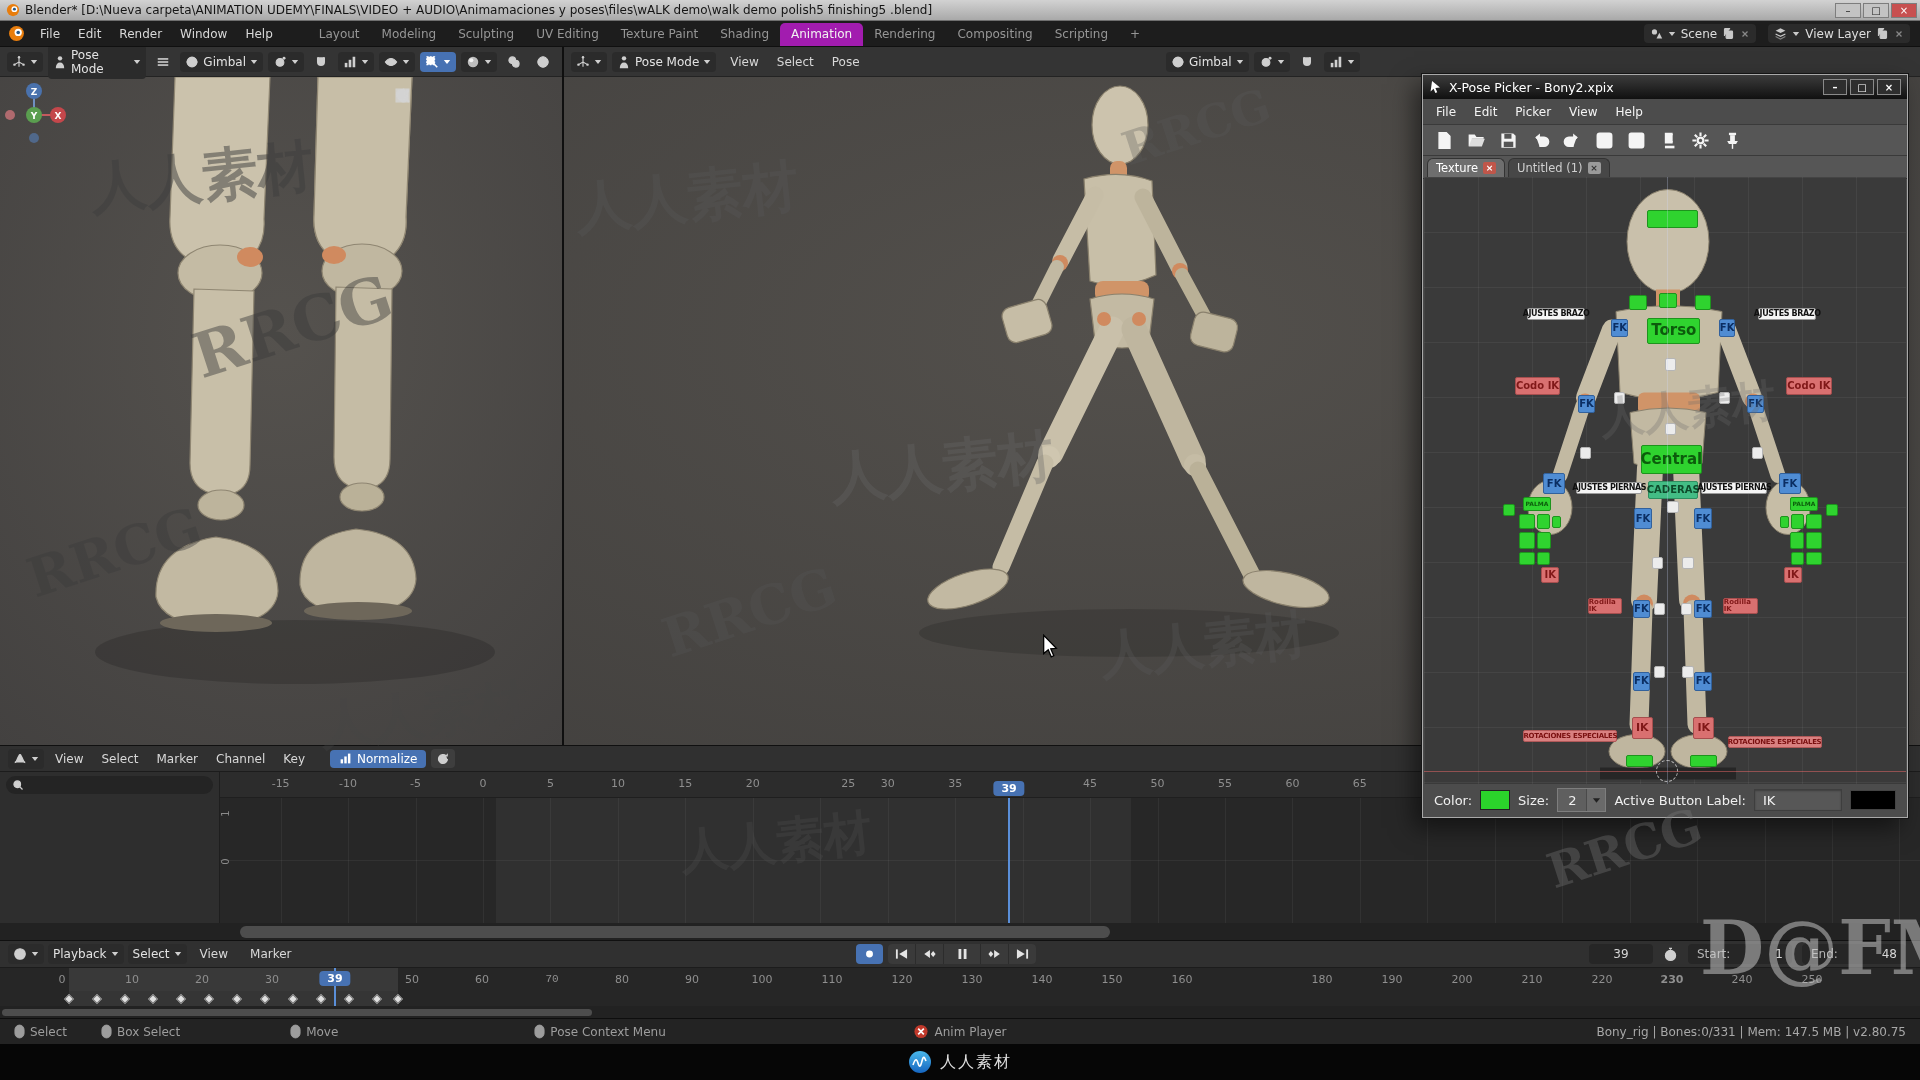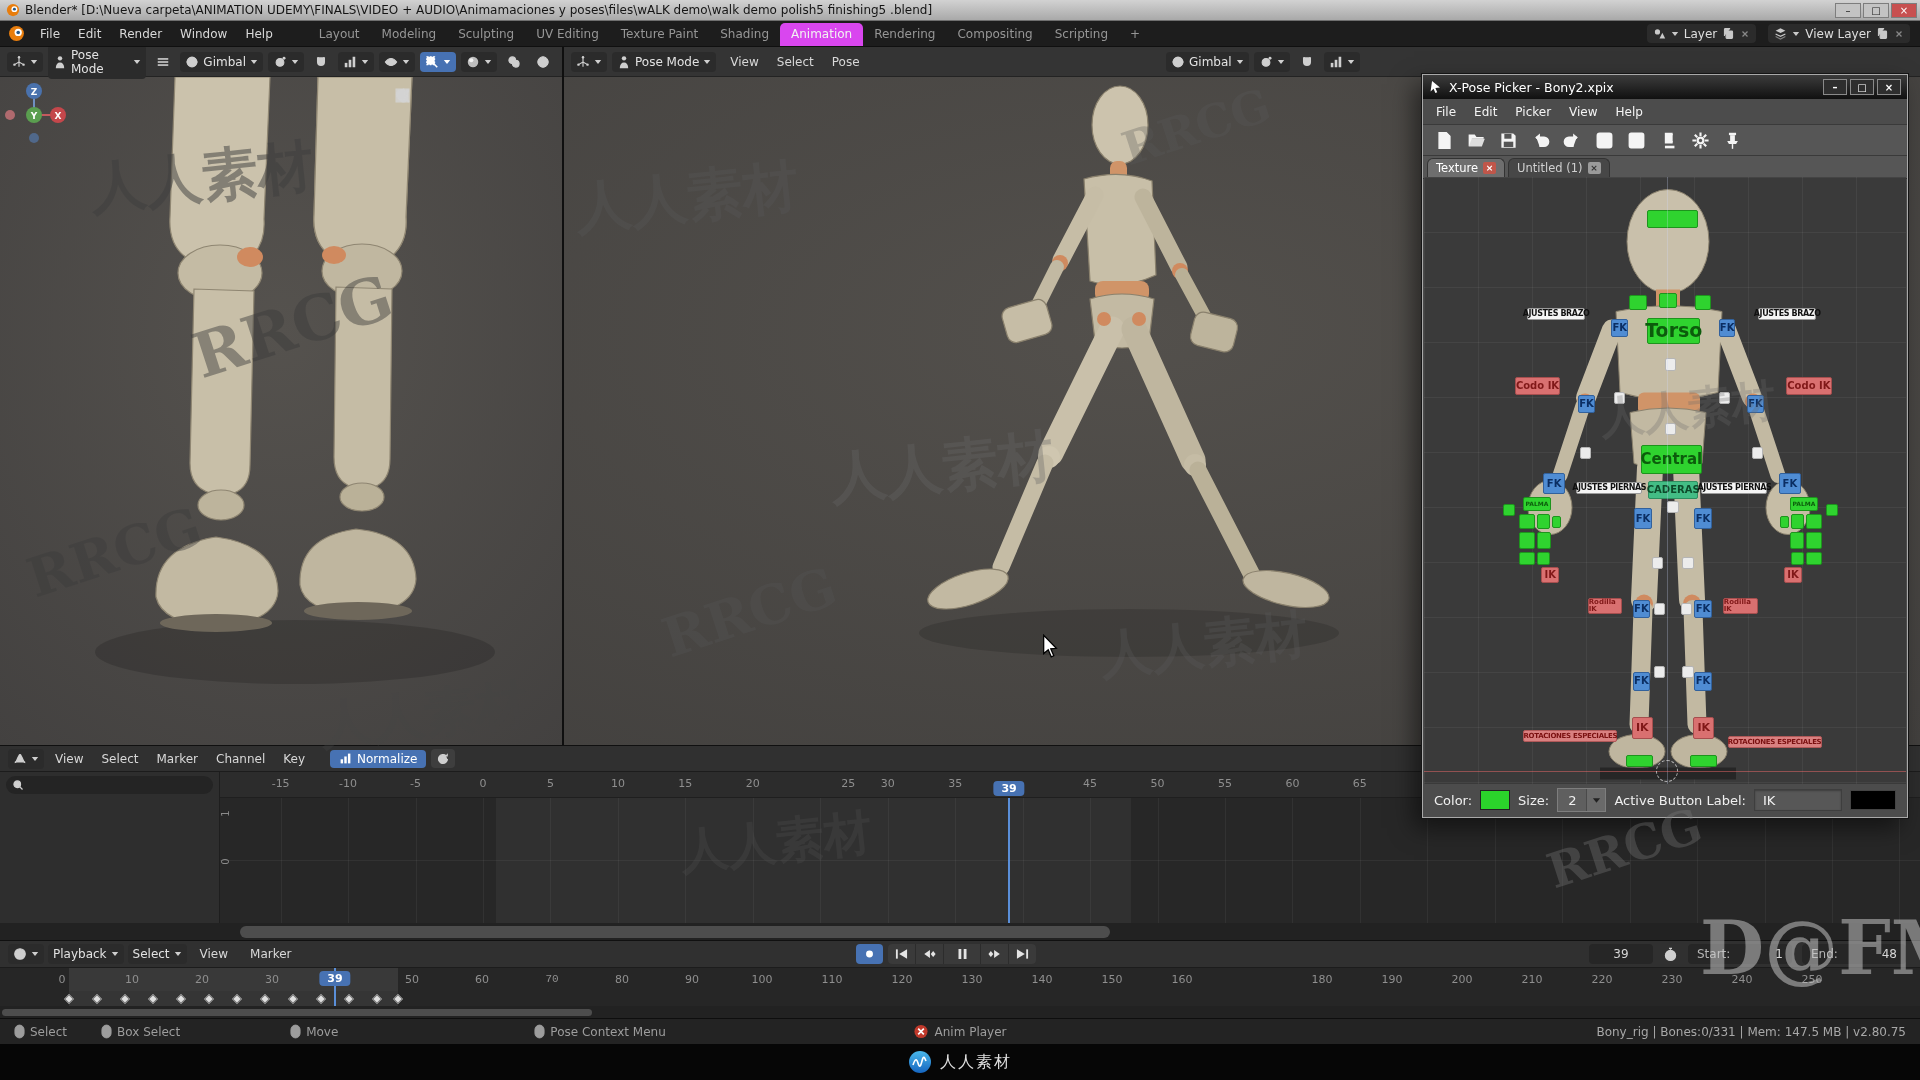--- a/index.html
+++ b/index.html
@@ -18,21 +18,21 @@
   .wctrl{width:26px;height:15px;display:flex;align-items:center;justify-content:center;
     background:#c3c3c3;border:1px solid #7d7d7d;font-size:10px;color:#222;box-sizing:border-box;}
   .wctrl.close{background:#c75050;color:#fff;}
   
   .topbar{position:absolute;left:0;top:21px;width:1920px;height:26px;background:#1d1d1d;
     display:flex;align-items:center;border-bottom:1px solid #101010;box-sizing:border-box;}
   .topbar .blogo{width:17px;height:17px;margin:0 6px 0 8px;}
   .menu-item{padding:3px 9px;color:#d8d8d8;border-radius:3px;cursor:default;}
   .ws-tabs{display:flex;align-items:flex-end;margin-left:26px;height:100%;}
   .ws-tab{padding:4px 11px 5px;color:#969696;font-size:12px;border-radius:5px 5px 0 0;}
-  .ws-tab.active{background:#d946ef;color:#f2f2f2;}
+  .ws-tab.active{background:#a21caf;color:#f2f2f2;}
   .tb-right{margin-left:auto;display:flex;gap:12px;padding-right:10px;}
   .sel-pill{display:flex;align-items:center;gap:5px;background:#2b2b2b;border-radius:4px;
     height:19px;padding:0 6px;color:#dedede;}
   .sel-pill i{width:13px;height:13px;color:#c9c9c9;}
   .sel-pill .dim{color:#8a8a8a;}
   
   .viewports{position:absolute;left:0;top:47px;width:1920px;height:698px;background:#46443f;}
   .vp{position:absolute;top:0;height:698px;overflow:hidden;}
   #vp1{left:0;width:562px;border-right:2px solid #0f0f0f;box-sizing:content-box;}
   #vp2{left:564px;width:1356px;}
@@ -221,21 +221,21 @@
             <svg viewBox="0 0 16 16">
               <circle cx="5.5" cy="6" r="3.2"></circle>
               <path d="M8 14l3.5-7 3.5 7z"></path>
             </svg>
           </i>
         <i data-icon="chevron" style="width:8px;height:8px">
             <svg viewBox="0 0 10 6">
               <path d="M1 0.5h8L5 5.5z"></path>
             </svg>
           </i>
-        <span>Layer</span>
+        <span>Scene</span>
         <i data-icon="copy">
             <svg viewBox="0 0 16 16" fill="none" stroke="currentColor" stroke-width="1.3">
               <rect x="5" y="5" width="8" height="9" rx="1"></rect>
               <path d="M3 11V3a1 1 0 0 1 1-1h6"></path>
             </svg>
           </i>
         <i class="dim" data-icon="xsmall" style="width:10px;height:10px;color:#888">
             <svg viewBox="0 0 16 16" fill="none" stroke="currentColor" stroke-width="2">
               <path d="M4 4l8 8M12 4l-8 8"></path>
             </svg>
@@ -846,21 +846,21 @@
           <span class="tick" style="left: 972px;">130</span>
           <span class="tick" style="left: 1042px;">140</span>
           <span class="tick" style="left: 1112px;">150</span>
           <span class="tick" style="left: 1182px;">160</span>
           <span class="tick" style="left: 1252px; margin-top: 42px;">170</span>
           <span class="tick" style="left: 1322px;">180</span>
           <span class="tick" style="left: 1392px;">190</span>
           <span class="tick" style="left: 1462px;">200</span>
           <span class="tick" style="left: 1532px;">210</span>
           <span class="tick" style="left: 1602px;">220</span>
-          <span class="tick" style="left: 1672px;">230</span>
+          <span class="tick" style="left: 1672px; font-weight: bold;">230</span>
           <span class="tick" style="left: 1742px;">240</span>
           <span class="tick" style="left: 1812px;">250</span>
         </div>
       <div class="frame-badge" id="tl-badge" style="top: 3px; left: 335px;">39</div>
     </div>
     <div class="tl-track">
       <div class="range-band" id="tl-range-track" style="background: rgba(255, 255, 255, 0.07); left: 69px; width: 329px;"></div>
       <div id="tl-keyframes">
           <div class="kf" style="left: 69px;"></div>
           <div class="kf" style="left: 97px;"></div>
@@ -1076,21 +1076,21 @@
             <line x1="193" y1="430" x2="197" y2="545" stroke="#c2b9a2" stroke-width="19" stroke-linecap="round"></line>
             <ellipse cx="199" cy="572" rx="28" ry="17" fill="#bfb69f"></ellipse>
             <rect x="100" y="588" width="136" height="12" fill="#262626" stroke="none"></rect>
           </g>
         </svg>
         <div id="picker-buttons">
             <div class="pick green" style="left: 37.2%; top: 5.4%; width: 13%; height: 3%;"></div>
             <div class="pick green" style="left: 32.6%; top: 19.4%; width: 4.6%; height: 2.5%;"></div>
             <div class="pick green" style="left: 40.3%; top: 19.1%; width: 4.6%; height: 2.5%;"></div>
             <div class="pick green" style="left: 49.4%; top: 19.4%; width: 4.1%; height: 2.5%;"></div>
-            <div class="pick green" style="left: 37.3%; top: 23.2%; width: 13.4%; height: 4.3%; font-size: 19px;">Torso</div>
+            <div class="pick green" style="left: 37.3%; top: 23.2%; width: 13.4%; height: 4.3%; font-size: 15px;">Torso</div>
             <div class="pick label" style="left: 6.8%; top: 21.6%; width: 14.8%; height: 2%; font-size: 8px;">AJUSTES BRAZO</div>
             <div class="pick label" style="left: 65.3%; top: 21.6%; width: 14.8%; height: 2%; font-size: 8px;">AJUSTES BRAZO</div>
             <div class="pick blue" style="left: 28.2%; top: 23.4%; width: 4.2%; height: 3%; font-size: 10px;">FK</div>
             <div class="pick blue" style="left: 55.4%; top: 23.4%; width: 4.2%; height: 3%; font-size: 10px;">FK</div>
             <div class="pick red" style="left: 3.7%; top: 32.9%; width: 11.6%; height: 3%; font-size: 10px;">Codo IK</div>
             <div class="pick red" style="left: 72.4%; top: 32.9%; width: 11.6%; height: 3%; font-size: 10px;">Codo IK</div>
             <div class="pick blue" style="left: 19.8%; top: 35.9%; width: 4.2%; height: 3%; font-size: 10px;">FK</div>
             <div class="pick blue" style="left: 62.6%; top: 35.9%; width: 4.2%; height: 3%; font-size: 10px;">FK</div>
             <div class="pick white" style="left: 41.8%; top: 29.9%; width: 2.8%; height: 2%;"></div>
             <div class="pick white" style="left: 28.8%; top: 35.4%; width: 2.8%; height: 2%;"></div>

